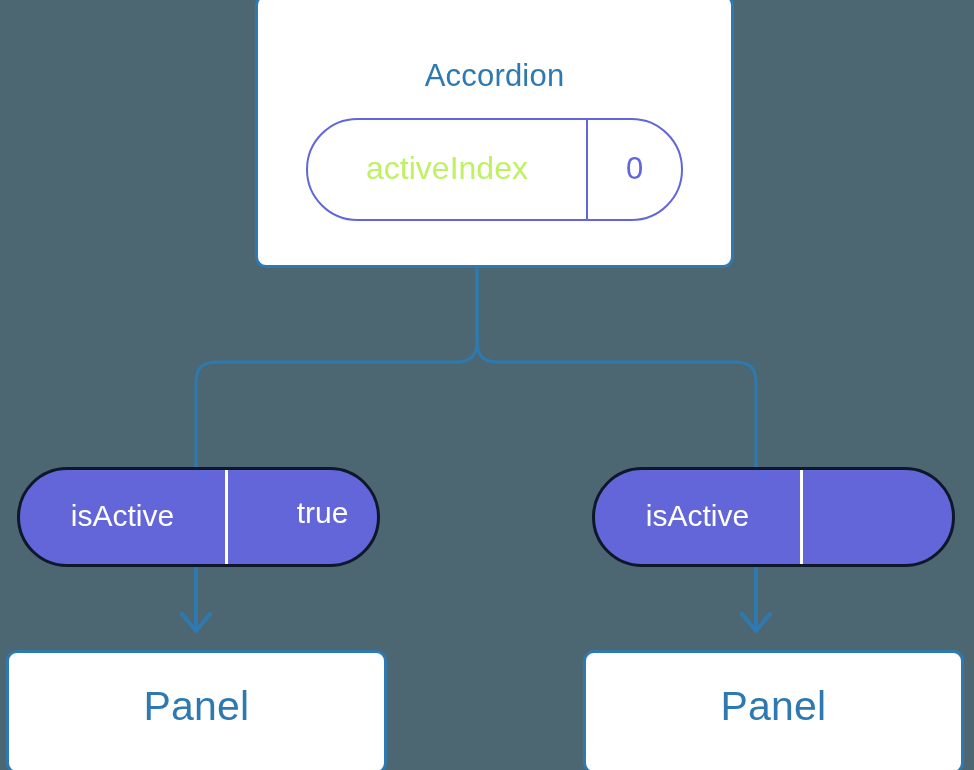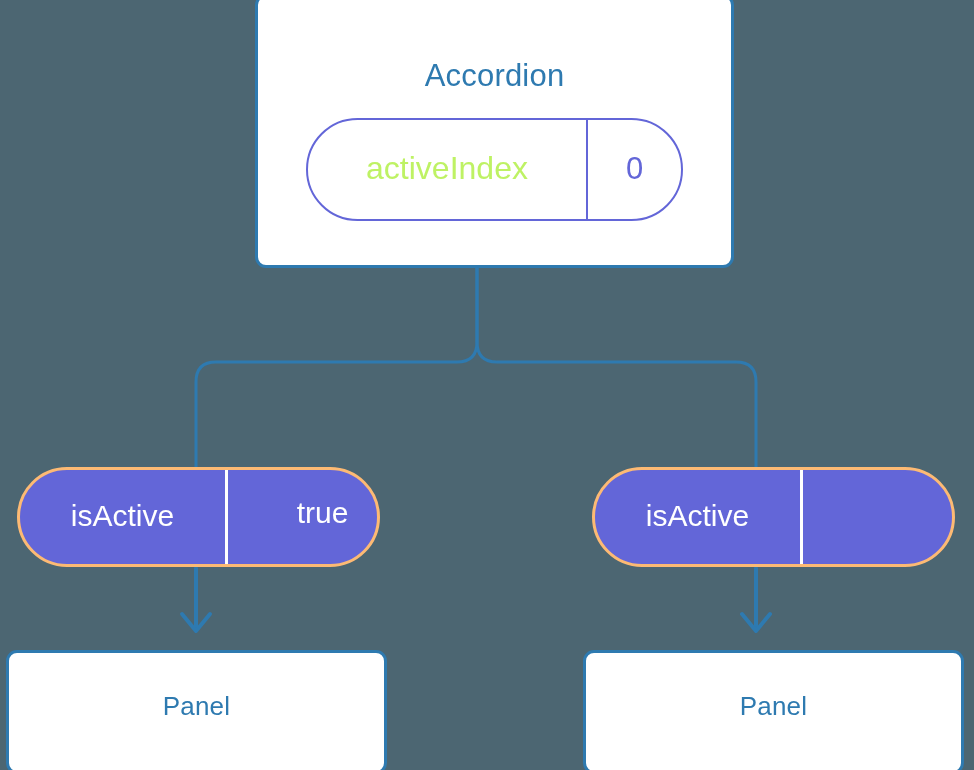--- a/index.html
+++ b/index.html
@@ -62,21 +62,21 @@
     width: 381px;
     height: 124px;
     justify-content: center;
     top: 650px;
   }
   .panel-left  { left: 6px; }
   .panel-right { left: 583px; }
 
   .panel-title {
     color: #2e7ab0;
-    font-size: 26px;
+    font-size: 41px;
     letter-spacing: 0.2px;
     line-height: 1;
     margin-bottom: 12px;
     white-space: nowrap;
   }
 
   
   .pill {
     position: absolute;
     box-sizing: border-box;
@@ -115,21 +115,21 @@
     color: #6366d8;
     font-size: 31px;
     padding-bottom: 3px;
   }
 
   
   .pill-filled {
     top: 467px;
     width: 363px;
     height: 100px;
-    border: 3px solid #fdba74;
+    border: 3px solid #0f172a;
     background: #6366d8;
     gap: 40px;
   }
   .pill-filled .pill-key {
     width: 208px;
     border-right: 3px solid #ffffff;
     color: #ffffff;
     font-size: 30px;
     padding-bottom: 3px;
   }

